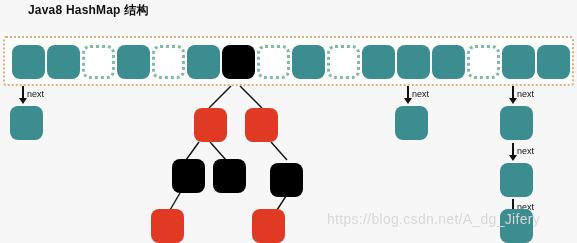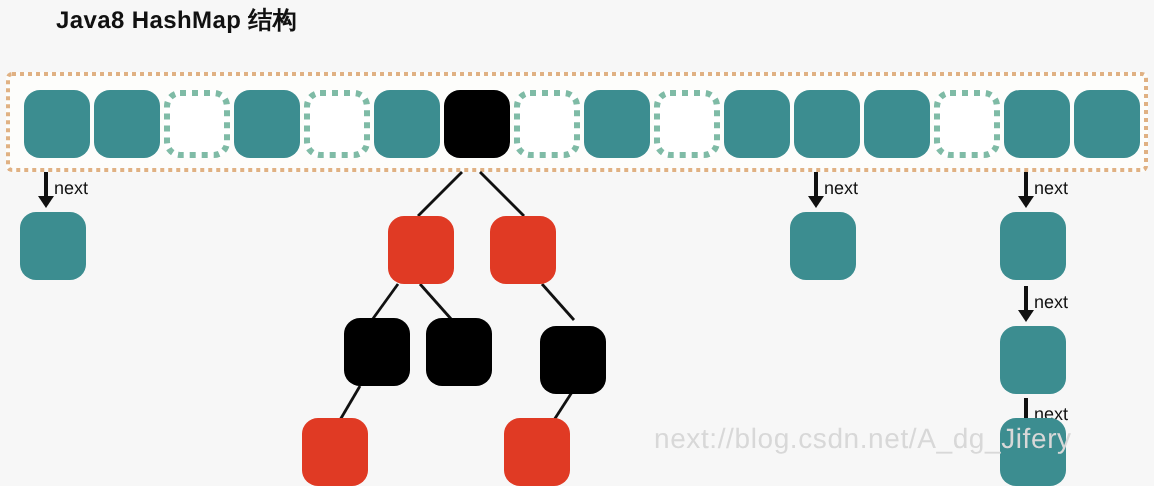--- a/index.html
+++ b/index.html
@@ -202,15 +202,15 @@
   <div class="next-label" style="left:517px; top:146px">next</div>
   <div class="node teal" style="left:500px; top:163px"></div>
 
   <div class="arrow" style="left:508px; top:199px; height:18px">
     <div class="shaft" style="height:13px"></div>
     <div class="head" style="top:12px"></div>
   </div>
   <div class="next-label" style="left:517px; top:202px">next</div>
   <div class="node teal" style="left:500px; top:209px"></div>
 
-  <div id="watermark">next://blog.csdn.net/A_dg_Jifery</div>
+  <div id="watermark">https://blog.csdn.net/A_dg_Jifery</div>
 
 </div>
 
 </body></html>

